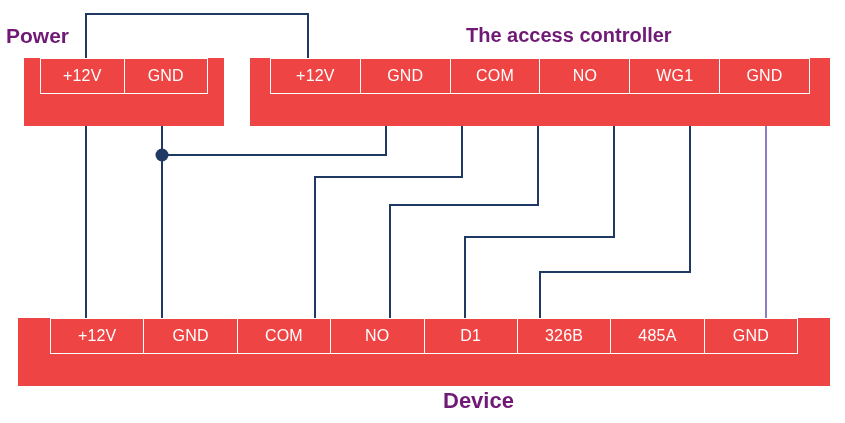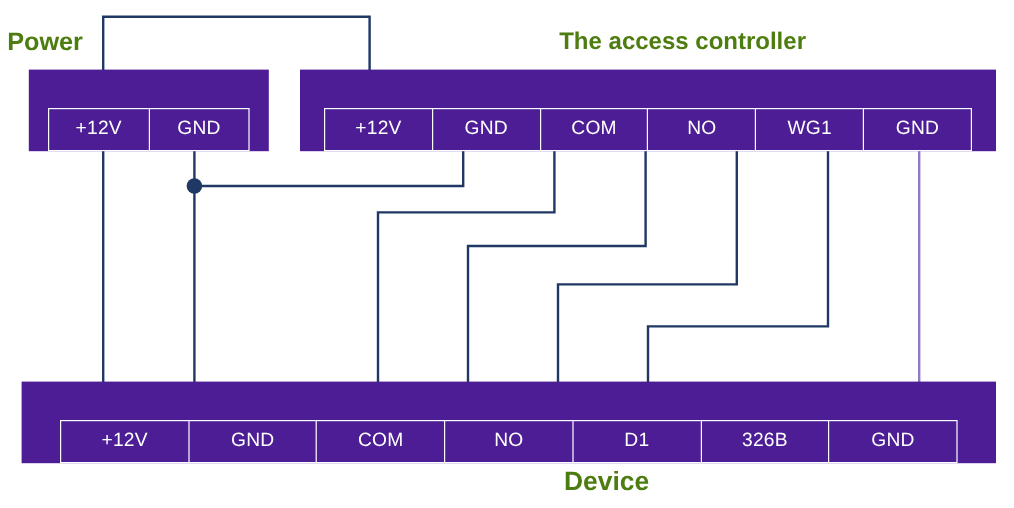--- a/index.html
+++ b/index.html
@@ -17,24 +17,24 @@
   
   #wires{
     position:absolute;
     left:0; top:0;
     width:845px; height:423px;
     pointer-events:none;
   }
   
   .block{
     position:absolute;
-    background:#4c1d95;
+    background:#ef4444;
     box-sizing:border-box;
     display:flex;
-    align-items:flex-end;
+    align-items:flex-start;
   }
   .term-row{
     display:flex;
     width:100%;
     box-sizing:border-box;
   }
   .terminal{
     box-sizing:border-box;
     border:1.5px solid #ffffff;
     border-right-width:0;
@@ -45,26 +45,26 @@
     align-items:center;
     justify-content:center;
     height:36px;
     white-space:nowrap;
   }
   .terminal:last-child{border-right-width:1.5px;}
   
   .caption{
     position:absolute;
     font-weight:bold;
-    color:#4d7c0f;
+    color:#701a75;
     white-space:nowrap;
   }
   #cap-power{ left:6px;  top:24px;  font-size:21px; }
   #cap-controller{ left:437px; top:24px; font-size:20px;margin-left:29px; }
-  #cap-device{ left:443px; top:388px; font-size:22px;margin-left:27px; }
+  #cap-device{ left:443px; top:388px; font-size:22px; }
 </style>
 </head>
 <body>
 
 <div id="canvas">
 
   <svg id="wires" viewBox="0 0 845 423" width="845" height="423">
     <g fill="none" stroke="#1f3864" stroke-width="2" stroke-linecap="butt" stroke-linejoin="miter">
 
       <path d="M 86,92 L 86,14 L 308,14 L 308,92"></path>
@@ -114,17 +114,18 @@
   </div>
 
   <div class="block" id="device-block" style="left:18px; top:318px; width:812px; height:68px; padding:0 32px;">
     <div class="term-row">
       <div class="terminal" style="flex:1">+12V</div>
       <div class="terminal" style="flex:1">GND</div>
       <div class="terminal" style="flex:1">COM</div>
       <div class="terminal" style="flex:1">NO</div>
       <div class="terminal" style="flex:1">D1</div>
       <div class="terminal" style="flex:1">326B</div>
+      <div class="terminal" style="flex:1">485A</div>
       <div class="terminal" style="flex:1">GND</div>
     </div>
   </div>
 
 </div>
 
 </body></html>

